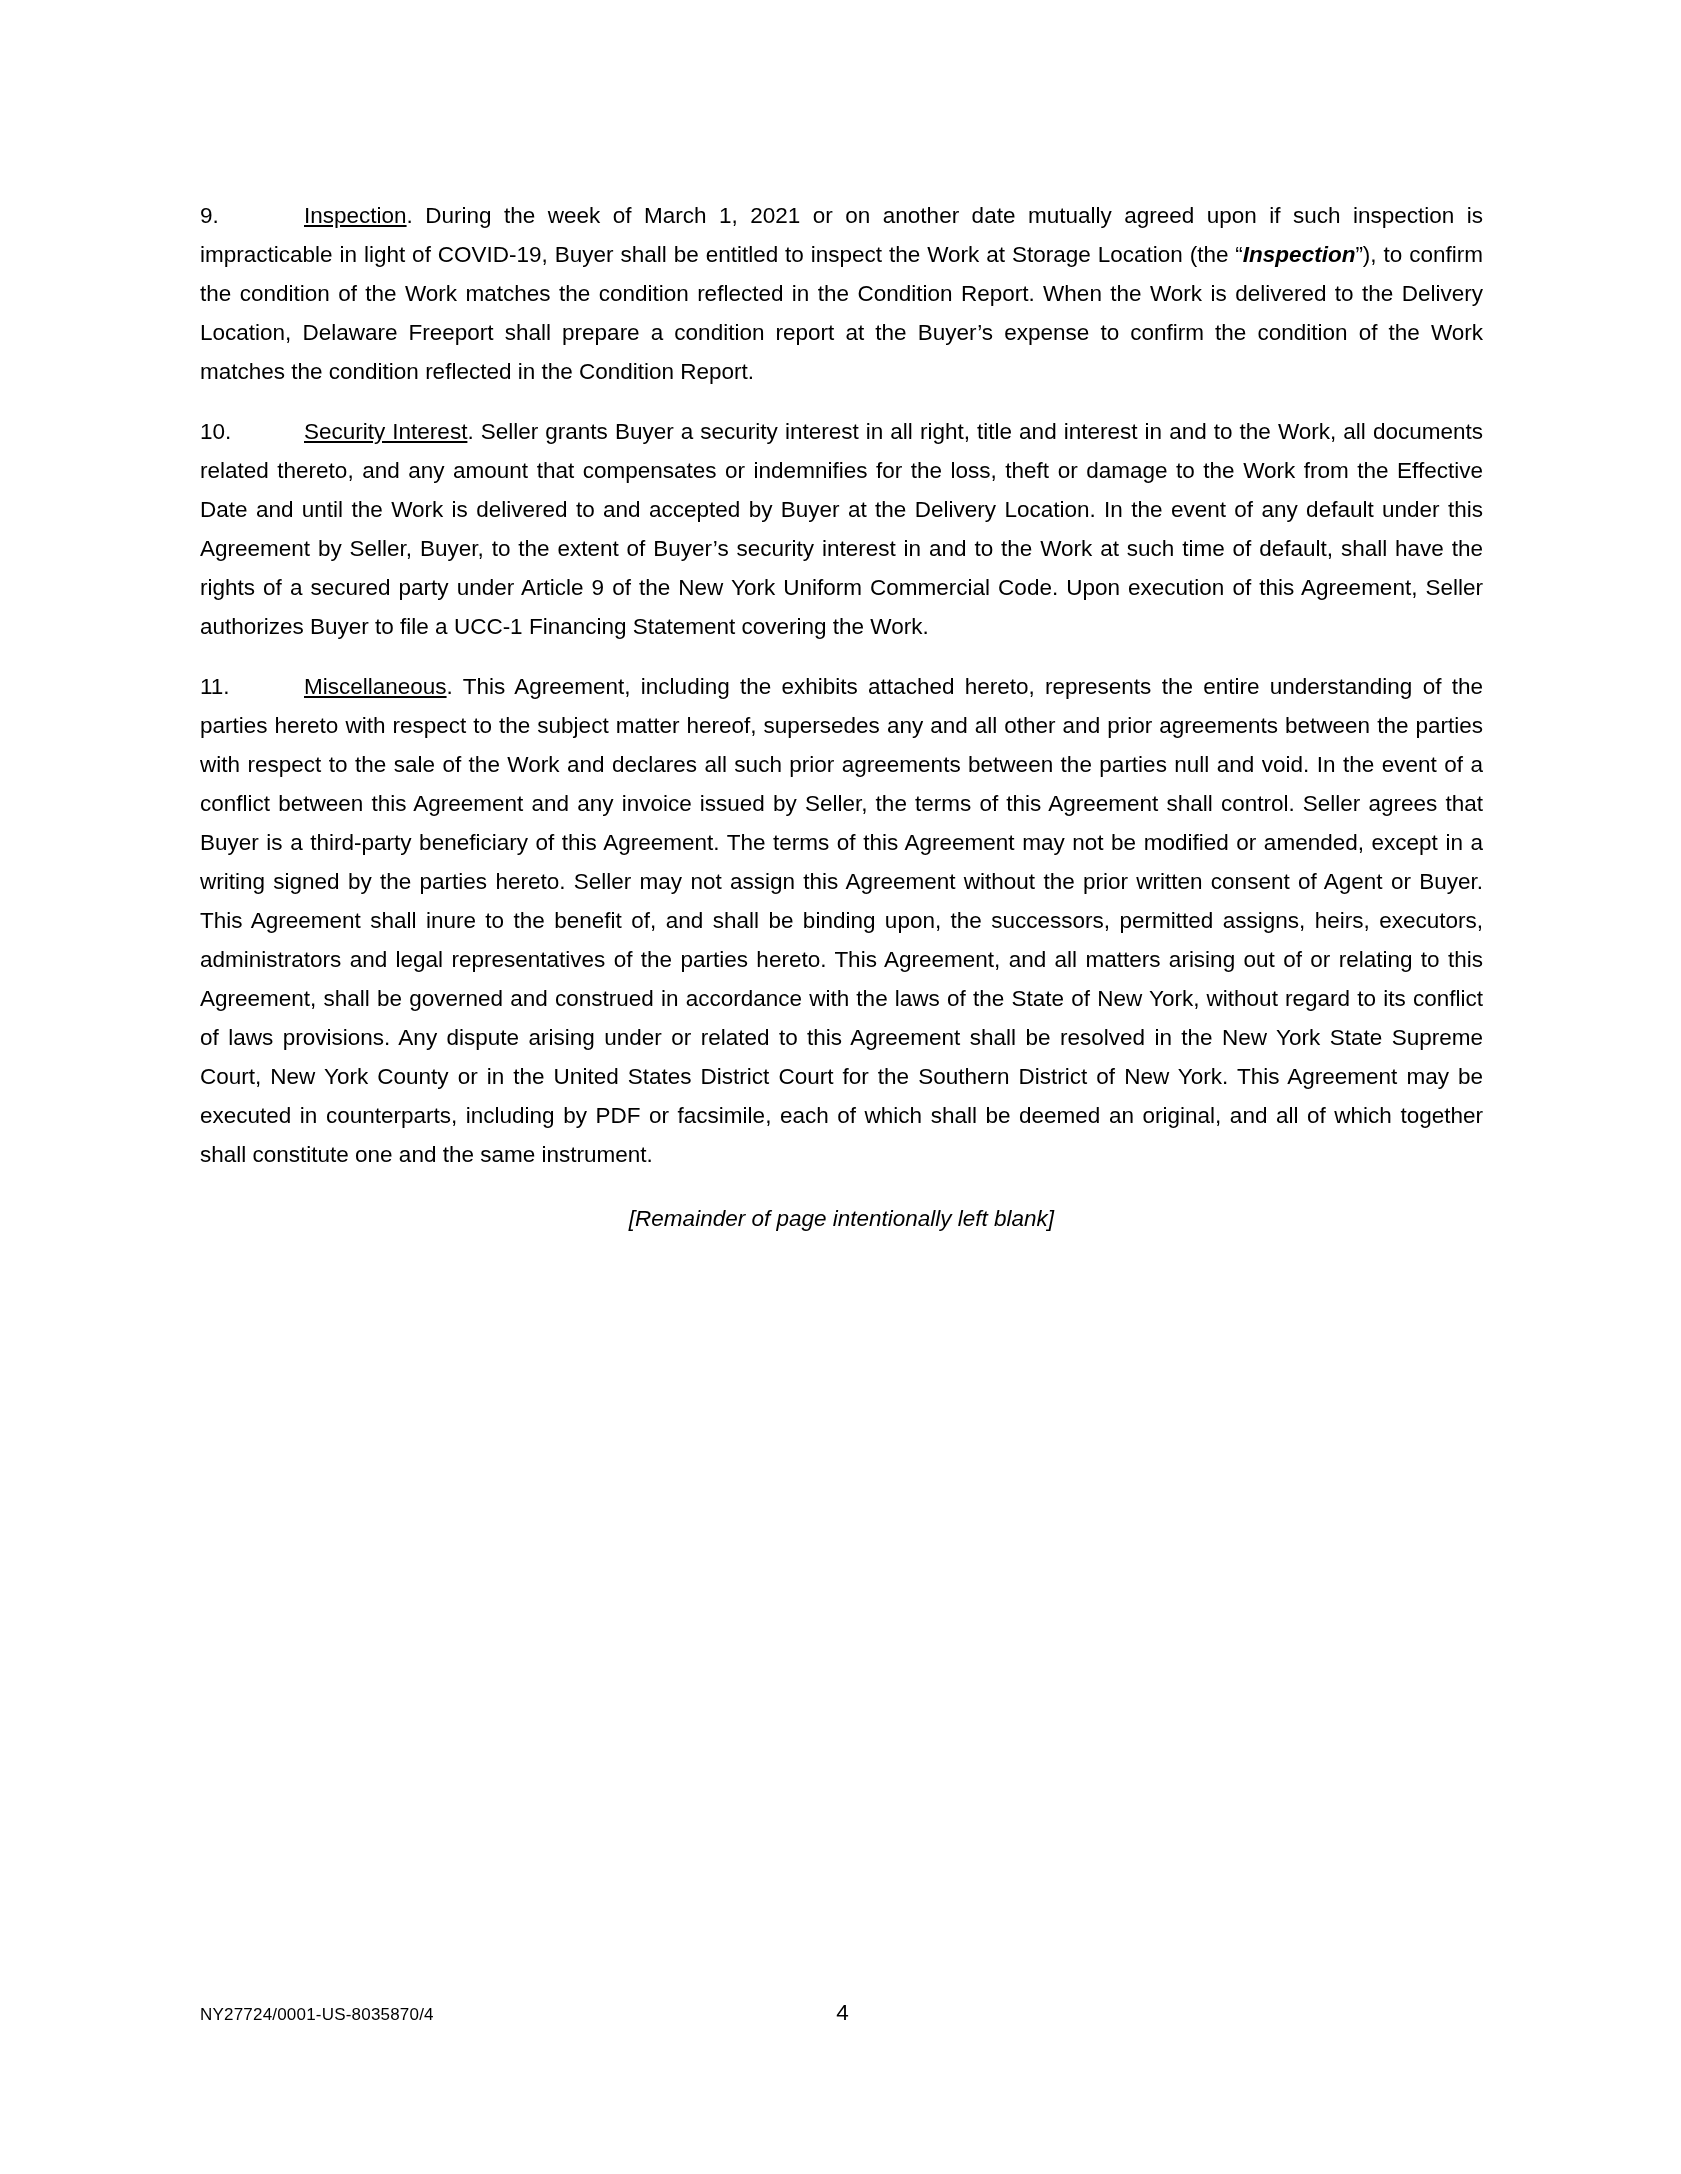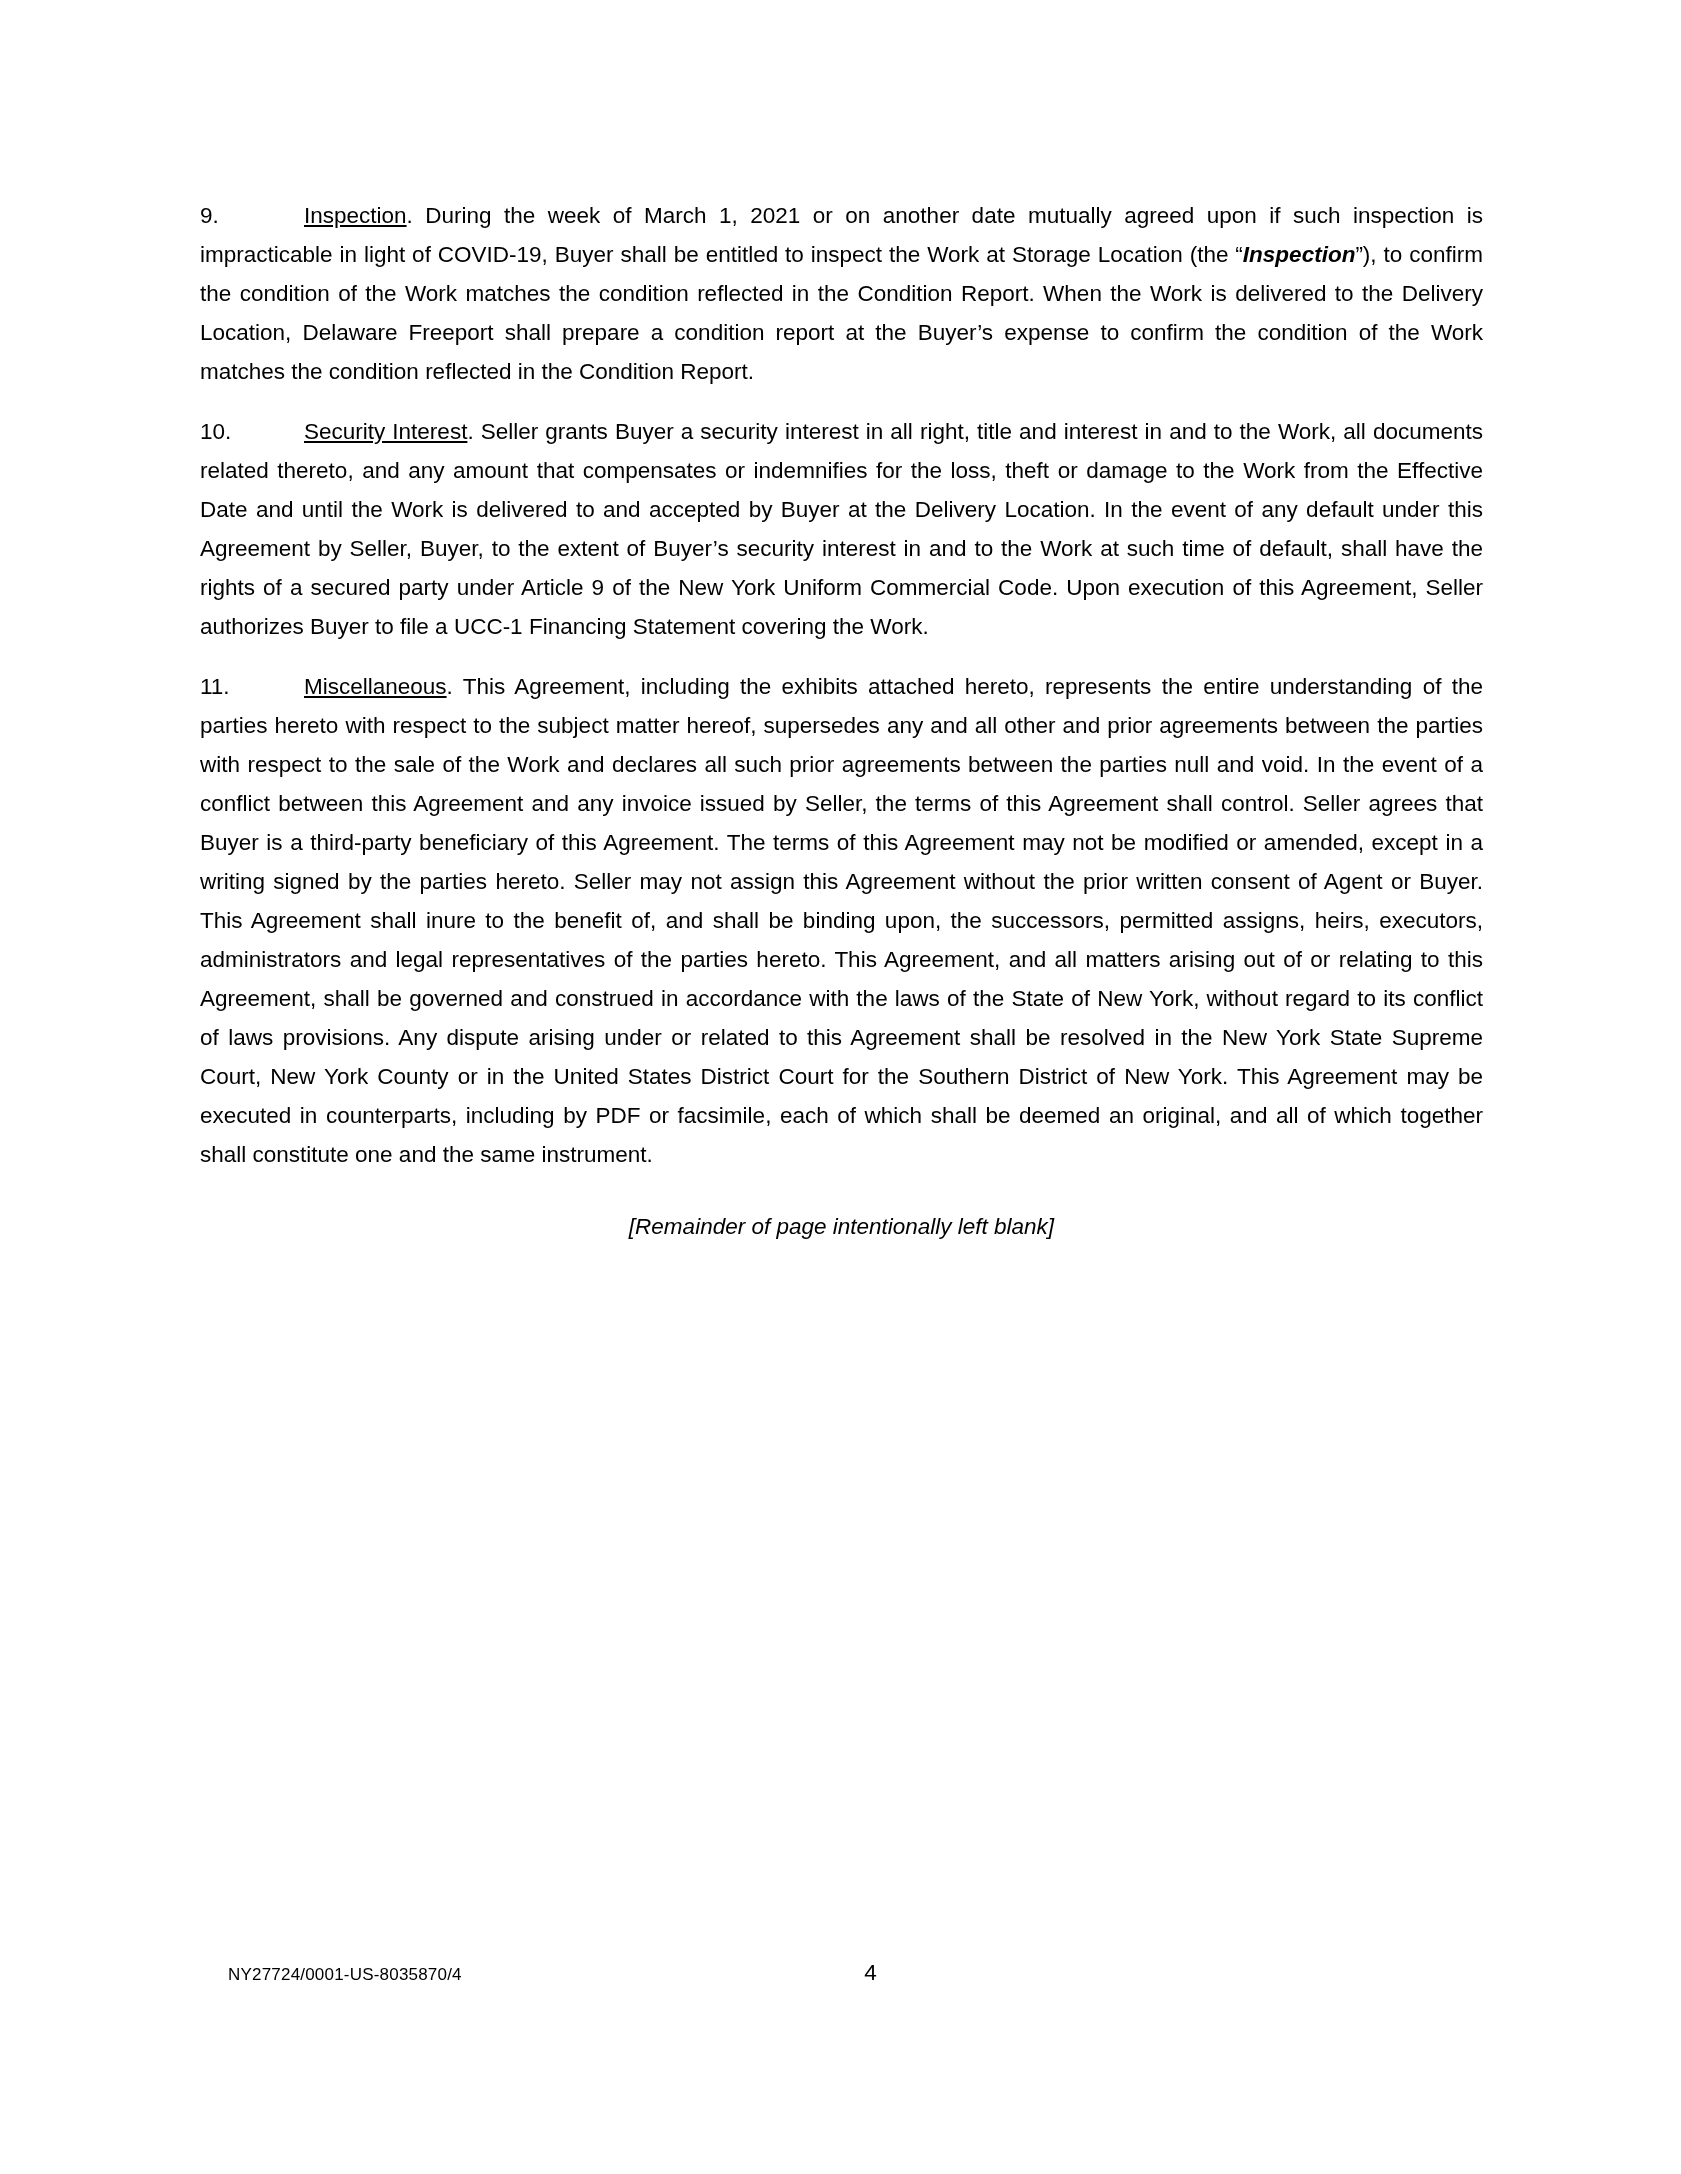--- a/index.html
+++ b/index.html
@@ -31,29 +31,28 @@
     display: inline-block;
     width: 104px;
   }
   .seg.underline { text-decoration: underline; }
   .seg.bold-italic { font-weight: bold; font-style: italic; }
   .remainder {
     font-size: 22.5px;
     line-height: 39px;
     text-align: center;
     font-style: italic;
-    margin-top: 33px;
+    margin-top: 25px;
   }
   .footer {
     position: absolute;
-    top: 1960px;
+    top: 2000px;
     left: 200px;
     width: 1285px;
     height: 36px;
-    margin-left: 28px;
   }
   .footer-id {
     position: absolute;
     left: 0;
     top: 5.4px;
     font-size: 17px;
     letter-spacing: 0.2px;
   }
   .footer-page {
     position: absolute;

